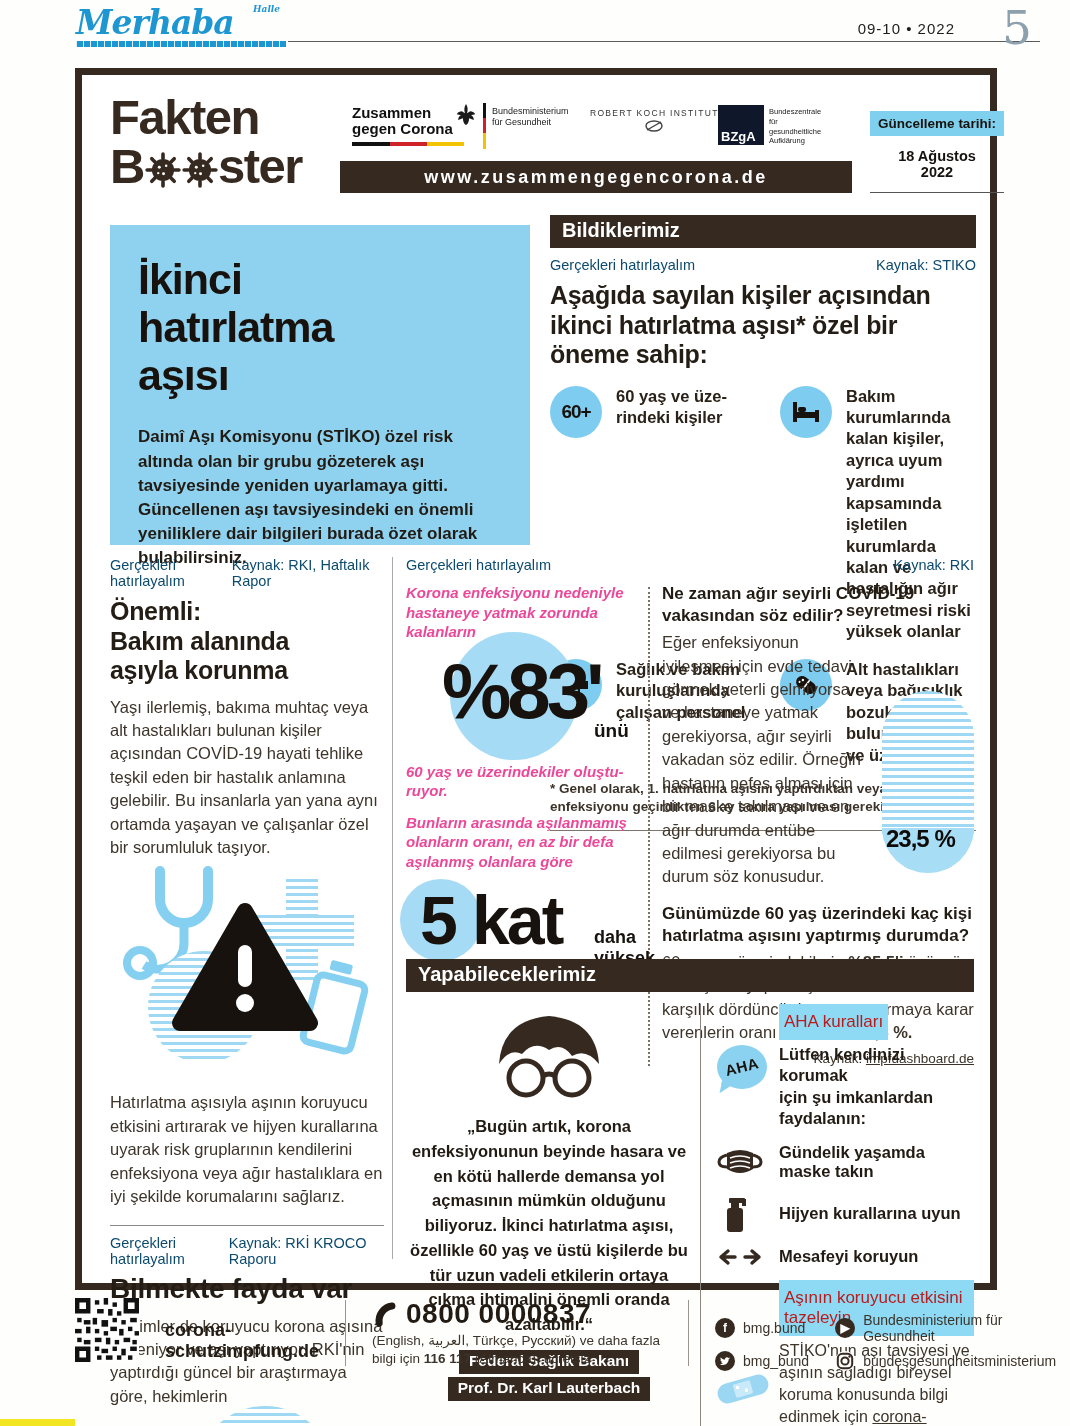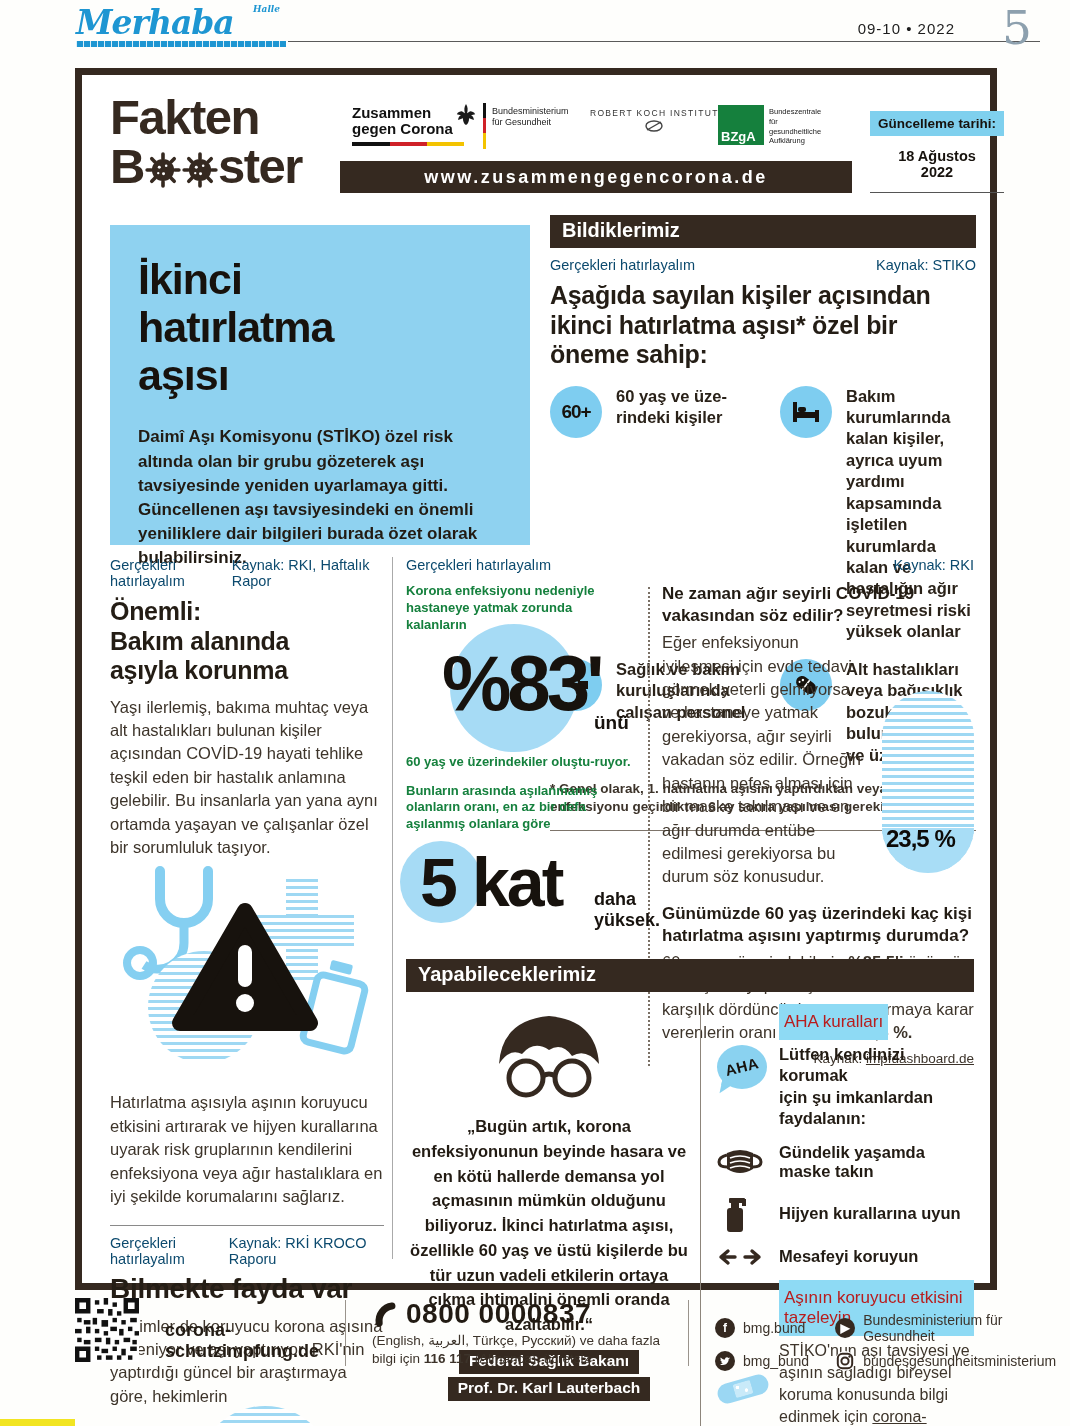--- a/index.html
+++ b/index.html
@@ -34,21 +34,21 @@
   .logo-zus .t{font-size:15px;font-weight:bold;color:#111;line-height:1.08;}
   .logo-zus .flag{margin-top:5px;height:4px;width:112px;
      background:linear-gradient(90deg,#111 0 34%,#cf2128 34% 67%,#f3c300 67% 100%);}
   .logo-bmg{position:absolute;left:372px;top:28px;display:flex;}
   .logo-bmg .stripe{width:3px;height:46px;margin:0 6px 0 5px;
      background:linear-gradient(#111 0 33%,#cf2128 33% 66%,#f3c300 66% 100%);}
   .logo-bmg .t{font-size:9px;color:#222;line-height:1.25;padding-top:3px;}
   .logo-rki{position:absolute;left:508px;top:33px;text-align:center;}
   .logo-rki .t{font-size:8.5px;letter-spacing:1.3px;color:#333;}
   .logo-bzga{position:absolute;left:636px;top:30px;display:flex;}
-  .bzga-sq{width:46px;height:40px;background:#15803d;position:relative;}
+  .bzga-sq{width:46px;height:40px;background:#0f172a;position:relative;}
   .bzga-sq span{position:absolute;left:3px;bottom:1px;color:#fff;font-weight:bold;font-size:13px;}
   .logo-bzga .t{font-size:7.5px;color:#222;line-height:1.3;margin-left:5px;padding-top:2px;}
 
   .update-box{position:absolute;left:788px;top:36px;width:134px;}
   .update-label{background:#7fd0ee;color:#17120d;font-weight:bold;font-size:13.5px;
                 text-align:center;padding:5px 2px;}
   .update-date{font-weight:bold;font-size:14.5px;text-align:center;margin-top:12px;color:#17120d;}
   .update-rule{border-top:1.5px solid #555;margin-top:12px;}
 
   .website-bar{position:absolute;left:258px;top:86px;width:512px;height:32px;background:#352920;
@@ -97,21 +97,21 @@
                letter-spacing:-4px;}
 
   .vline1{position:absolute;left:310px;top:482px;height:702px;border-left:1px solid #aaa;}
 
   
   .mid-sec{position:absolute;left:324px;top:482px;width:568px;}
   .mid-cols{display:flex;margin-top:10px;}
   .mc-left{width:228px;flex:none;}
   .mc-div{border-left:2px dotted #7a7065;margin:4px 12px 0 14px;}
   .mc-right{flex:1;min-width:0;}
-  .mc-left p{margin:0 0 0 0;font-size:13px;font-weight:bold;line-height:1.3;color:#15803d;}
+  .mc-left p{margin:0 0 0 0;font-size:15px;font-weight:bold;line-height:1.3;color:#ec4899;font-style:italic;}
   .stat83{position:relative;height:120px;}
   .stat83 .circ{position:absolute;left:44px;top:-10px;width:128px;height:128px;border-radius:50%;
                 background:#a6dbf5;}
   .stat83 .num{position:absolute;left:36px;top:4px;font-size:78px;font-weight:bold;color:#17120d;
                letter-spacing:-4px;}
   .stat83 .suf{position:absolute;left:188px;top:78px;font-size:19px;font-weight:bold;color:#17120d;}
   .gap12{margin-top:12px !important;}
   .stat5{position:relative;height:76px;margin-top:10px;}
   .stat5 .circ{position:absolute;left:-6px;top:-2px;width:82px;height:82px;border-radius:50%;
                background:#a6dbf5;}

